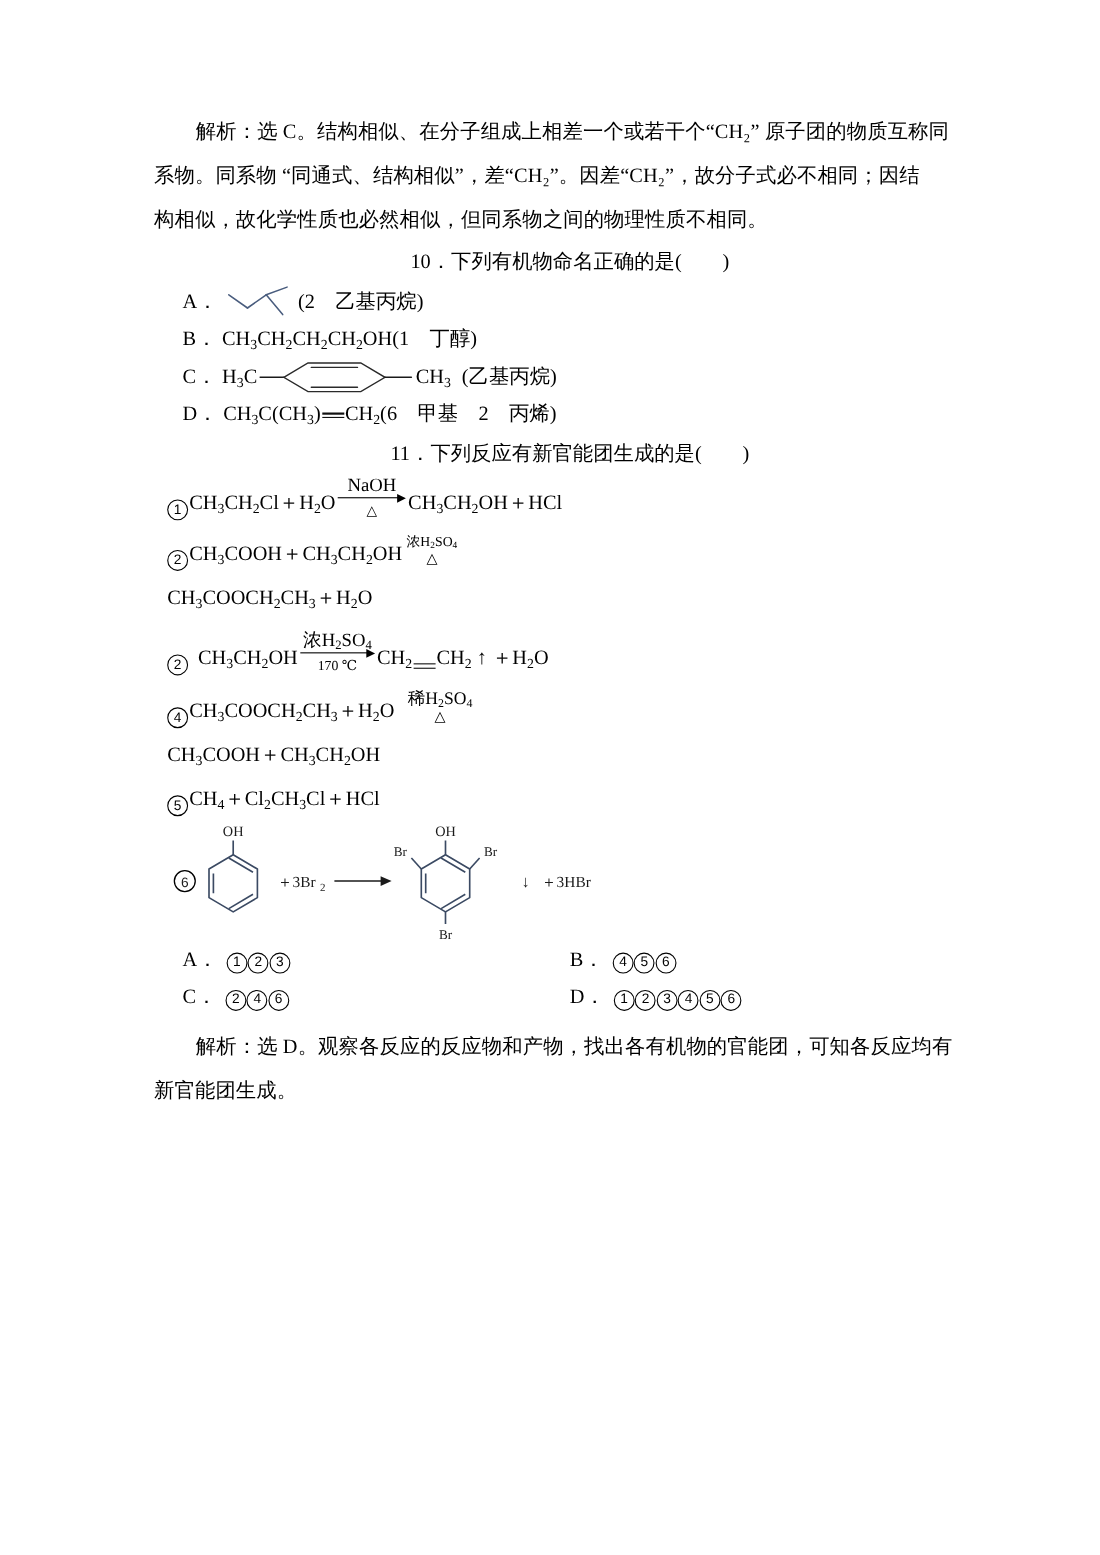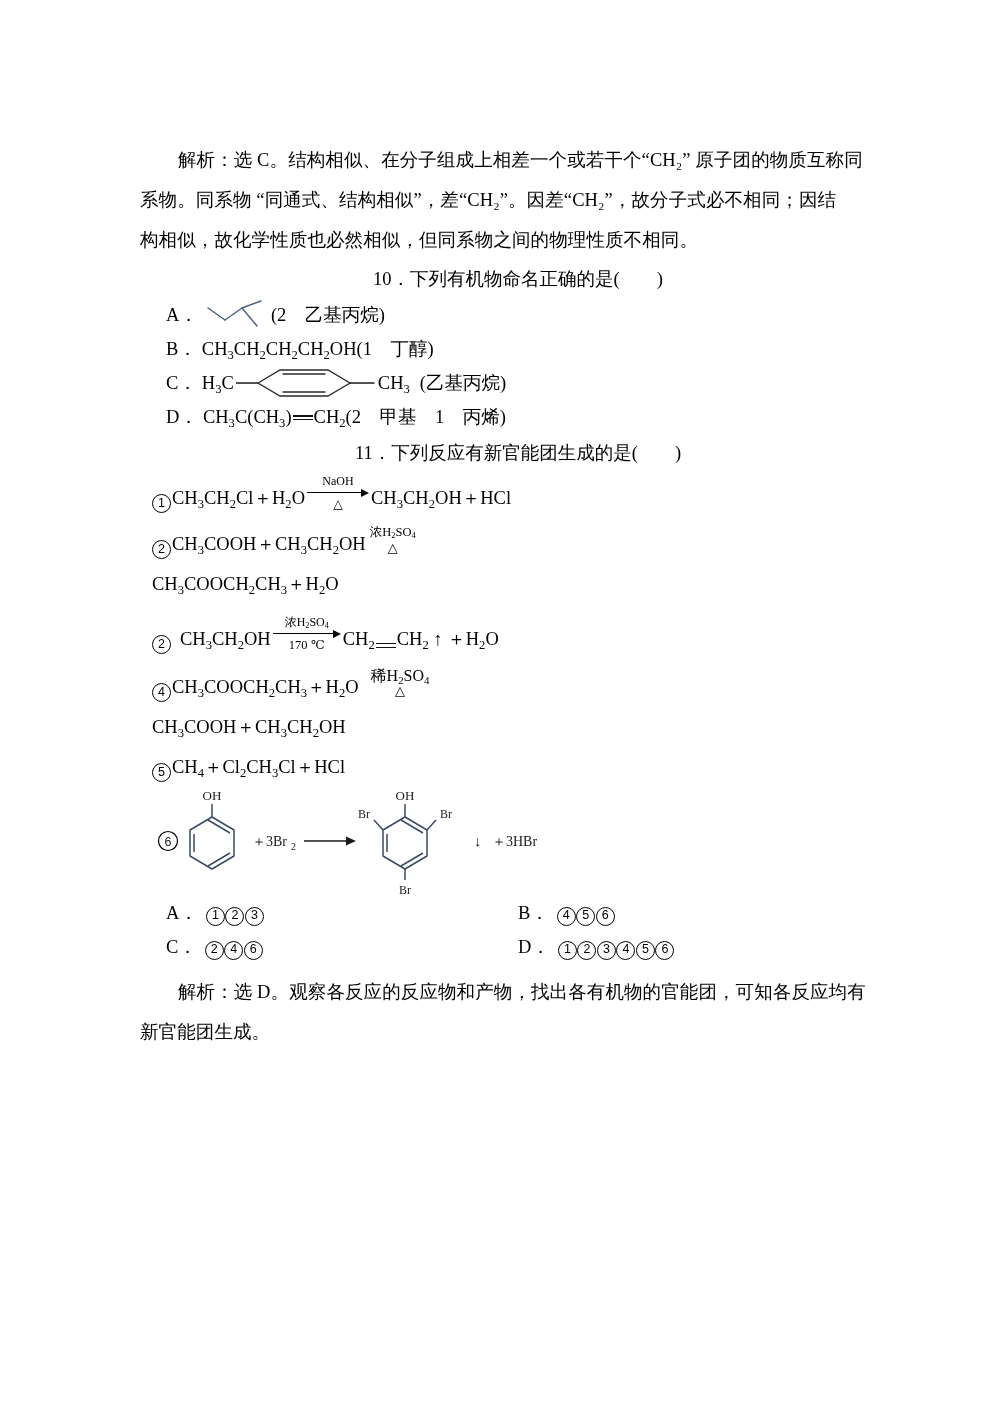--- a/index.html
+++ b/index.html
@@ -14,21 +14,20 @@
     font-family: "Liberation Serif", "DejaVu Serif", serif;
     color: #000000;
     -webkit-font-smoothing: antialiased;
   }
   .page {
     position: absolute;
     left: 0; top: 0;
     width: 1000px;
     height: 1110px;
     overflow: hidden;
-    margin-top: 40px;
   }
   .content {
     position: absolute;
     left: 140px;
     top: 100px;
     width: 730px;
   }
 
   
   .para {
@@ -134,21 +133,21 @@
   
   .cond-arrow {
     display: inline-block;
     position: relative;
     vertical-align: baseline;
     margin: 0 2px;
     text-align: center;
   }
   .cond-arrow .above {
     display: block;
-    font-size: 12px;
+    font-size: 17px;
     line-height: 14px;
     white-space: nowrap;
   }
   .cond-arrow .bar {
     display: block;
     position: relative;
     height: 9px;
   }
   .cond-arrow .bar::before {
     content: "";
@@ -286,21 +285,21 @@
         <span class="chem">CH<sub>3</sub></span>
         <span class="gap" style="width:10px"></span>
         <span>(乙基丙烷)</span>
       </div>
 
       <div class="opt-line">
         <span class="opt-label">D．</span>
         <span class="chem">CH<sub>3</sub>C(CH<sub>3</sub>)</span>
           <span class="eqsign"></span>
           <span class="chem">CH<sub>2</sub></span>
-          <span>(2　甲基　1　丙烯)</span>
+          <span>(6　甲基　2　丙烯)</span>
       </div>
     </div>
 
 
     <div>
       <p class="q-line">
         <span>11．</span><span>下列反应有新官能团生成的是(　　)</span>
       </p>
 
       <div class="rxn" style="margin-top:4px">

